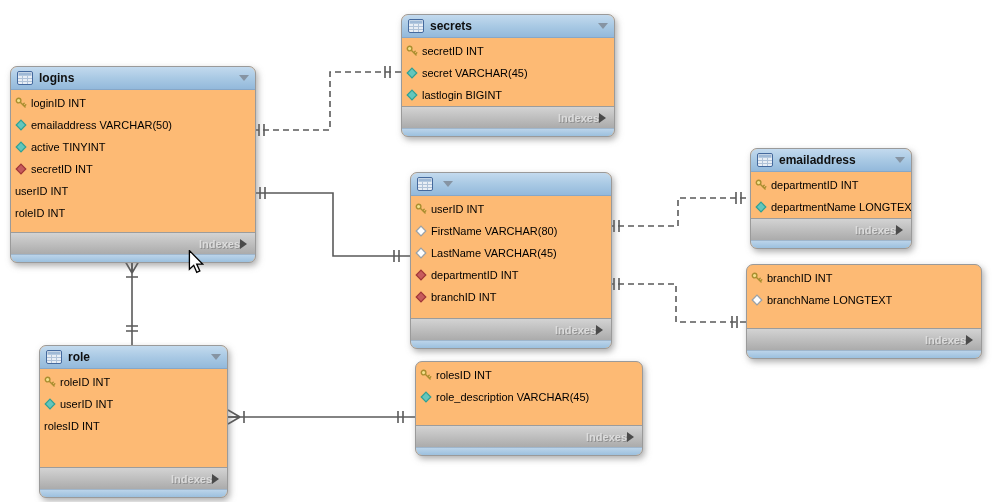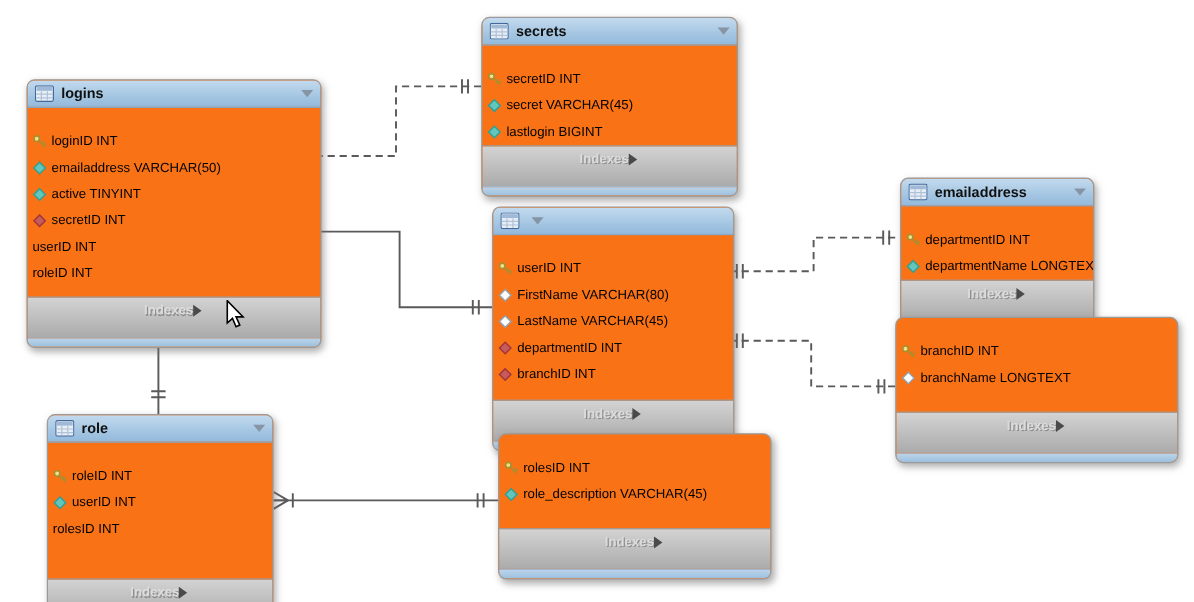--- a/index.html
+++ b/index.html
@@ -6,64 +6,64 @@
   #canvas{
     position:relative;width:995px;height:502px;overflow:hidden;background:#ffffff;
     font-family:"Liberation Sans", sans-serif;
   }
   svg.rels{position:absolute;left:0;top:0;}
   .rels g{stroke:#5a5a5a;stroke-width:1.6;fill:none;}
   .rels g.dash path.line{stroke-dasharray:6 4;}
   .rels path.tick{stroke-dasharray:none;}
 
   .etable{
-    position:absolute;background:#f97316;border:1px solid #9a9a9a;border-radius:7px;
+    position:absolute;background:#fdba74;border:1px solid #9a9a9a;border-radius:7px;
     overflow:hidden;box-shadow:2px 3px 6px rgba(110,110,110,.55);
     box-sizing:content-box;
   }
   .thead{
     height:22px;display:flex;align-items:center;padding:0 6px;
     background:linear-gradient(180deg,#C3DAEE 0%,#A9C9E4 50%,#93B9DB 100%);
     border-bottom:1px solid #87A7C7;
   }
   .ticon{width:16px;height:14px;margin-right:6px;flex:0 0 auto;display:flex;}
   .ttitle{font-size:12px;font-weight:bold;color:#101010;flex:1 1 auto;white-space:nowrap;overflow:hidden;}
   .collapse{
     width:0;height:0;border-left:5px solid transparent;border-right:5px solid transparent;
     border-top:6px solid #8694A3;margin-left:4px;flex:0 0 auto;
   }
-  .tbody{padding-top:17px;}
+  .tbody{padding-top:2px;}
   .trow{height:22px;display:flex;align-items:center;padding-left:4px;white-space:nowrap;}
   .fic{width:12px;height:12px;margin-right:4px;flex:0 0 auto;display:flex;}
   .fic svg{width:12px;height:12px;}
   .fic svg.d-teal{fill:#63C6BC;stroke:#2FA095;}
   .fic svg.d-red{fill:#C75B5C;stroke:#A03638;}
   .fic svg.d-open{fill:#FEFEFE;stroke:#97A0A8;}
   .flabel{font-size:11px;color:#000;}
   .tfoot{
-    height:21px;display:flex;align-items:center;justify-content:center;
-    padding:0 8px 12px 6px;border-top:1px solid #9c9c9c;
+    height:21px;display:flex;align-items:center;justify-content:flex-end;
+    padding:0 8px 0 6px;border-top:1px solid #9c9c9c;
     background:linear-gradient(180deg,#D3D3D3 0%,#BFBFBF 50%,#ABABAB 100%);
   }
   .flabel-idx{
     font-size:11px;font-weight:bold;color:#DCDCDC;
     text-shadow:1px 1px 0 #8f8f8f;
   }
   .farrow{
     width:0;height:0;border-top:5px solid transparent;border-bottom:5px solid transparent;
     border-left:7px solid #4a4a4a;
   }
   .tcap{
     height:7px;background:linear-gradient(180deg,#BBD4EA 0%,#9CC0DE 100%);
     border-top:1px solid #9FB6CC;
   }
 
   
   .t-secrets{left:401px;top:14px;width:212px}      .t-secrets .tbody{height:66px}
-  .t-logins{left:22px;top:66px;width:244px}        .t-logins .tbody{height:140px}
+  .t-logins{left:10px;top:66px;width:244px}        .t-logins .tbody{height:140px}
   .t-user{left:410px;top:172px;width:200px}        .t-user .tbody{height:120px}
   .t-departments{left:750px;top:148px;width:160px} .t-departments .tbody{height:44px}
   .t-branches{left:746px;top:264px;width:234px}    .t-branches .tbody{height:61px}
   .t-role{left:39px;top:345px;width:187px}         .t-role .tbody{height:96px}
   .t-roles{left:415px;top:361px;width:226px}       .t-roles .tbody{height:61px}
 
   .cursor{position:absolute;left:188px;top:250px;}
 </style>
 </head>
 <body>

